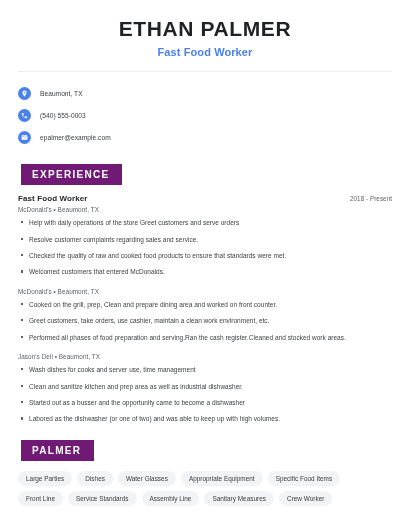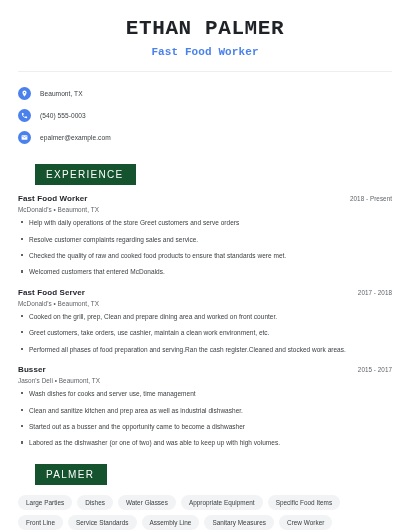--- a/index.html
+++ b/index.html
@@ -22,21 +22,20 @@
     background: #ffffff;
     padding: 0 14px;
     position: relative;
     overflow: hidden;
   }
 
   
   .header {
     padding-top: 17px;
     text-align: center;
-    font-family: Liberation Mono, monospace;
   }
 
   .full-name {
     font-size: 21px;
     font-weight: bold;
     letter-spacing: 0.6px;
     color: #1f2226;
     line-height: 1.15;
   }
 
@@ -85,27 +84,27 @@
     letter-spacing: 0.05px;
   }
 
   
   .section {
     margin-top: 16px;
   }
 
   .section-badge {
     display: inline-block;
-    background: #14532d;
+    background: #701a75;
     color: #ffffff;
     font-size: 10px;
-    font-weight: normal;
+    font-weight: bold;
     letter-spacing: 1.3px;
     padding: 5px 13px 5px 11px;
-    margin-left: 21px;
+    margin-left: 7px;
   }
 
   
   .jobs { margin-top: 9px; padding: 0 4px; }
 
   .job { margin-bottom: 11px; }
   .job:last-child { margin-bottom: 0; }
 
   .job-head {
     display: flex;
@@ -237,37 +236,29 @@
         <div class="job-meta">McDonald's • Beaumont, TX</div>
         <ul class="bullets">
           <li class="bullet">Help with daily operations of the store Greet customers and serve orders</li>
           <li class="bullet">Resolve customer complaints regarding sales and service.</li>
           <li class="bullet">Checked the quality of raw and cooked food products to ensure that standards were met.</li>
           <li class="bullet">Welcomed customers that entered McDonalds.</li>
         </ul>
       </div>
 
       <div class="job">
-        <div class="job-head">
-          <span class="job-role">Fast Food Server</span>
-          <span class="job-dates">2017 - 2018</span>
-        </div>
         <div class="job-meta">McDonald's • Beaumont, TX</div>
         <ul class="bullets">
           <li class="bullet">Cooked on the grill, prep, Clean and prepare dining area and worked on front counter.</li>
           <li class="bullet">Greet customers, take orders, use cashier, maintain a clean work environment, etc.</li>
           <li class="bullet">Performed all phases of food preparation and serving.Ran the cash register.Cleaned and stocked work areas.</li>
         </ul>
       </div>
 
       <div class="job">
-        <div class="job-head">
-          <span class="job-role">Busser</span>
-          <span class="job-dates">2015 - 2017</span>
-        </div>
         <div class="job-meta">Jason's Deli • Beaumont, TX</div>
         <ul class="bullets">
           <li class="bullet">Wash dishes for cooks and server use, time management</li>
           <li class="bullet">Clean and sanitize kitchen and prep area as well as industrial dishwasher.</li>
           <li class="bullet">Started out as a busser and the opportunity came to become a dishwasher</li>
           <li class="bullet">Labored as the dishwasher (or one of two) and was able to keep up with high volumes.</li>
         </ul>
       </div>
 
     </div>

